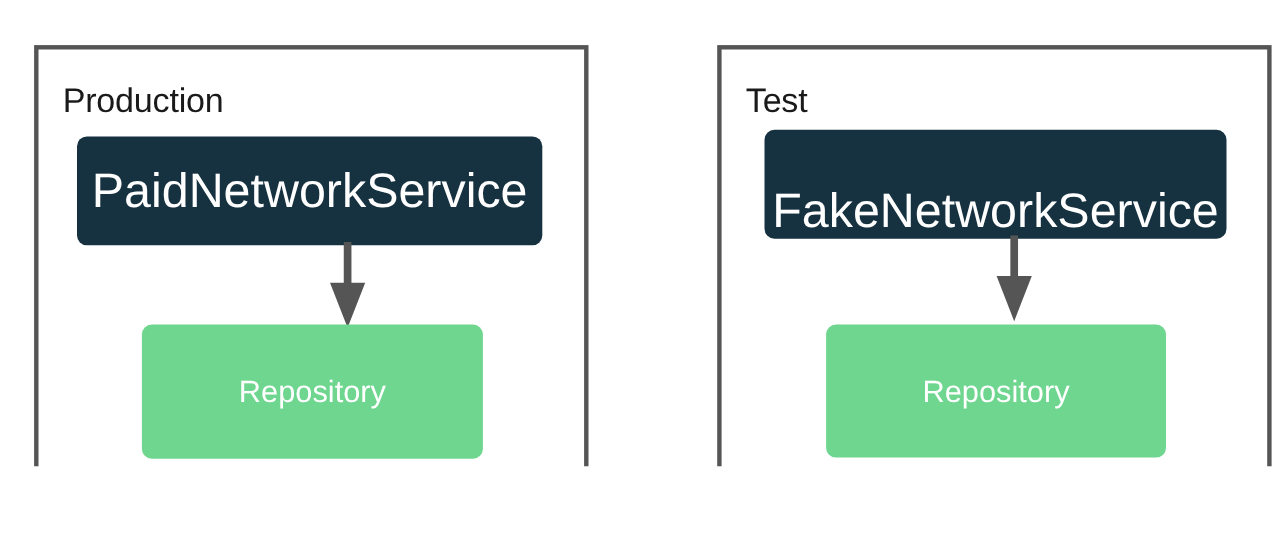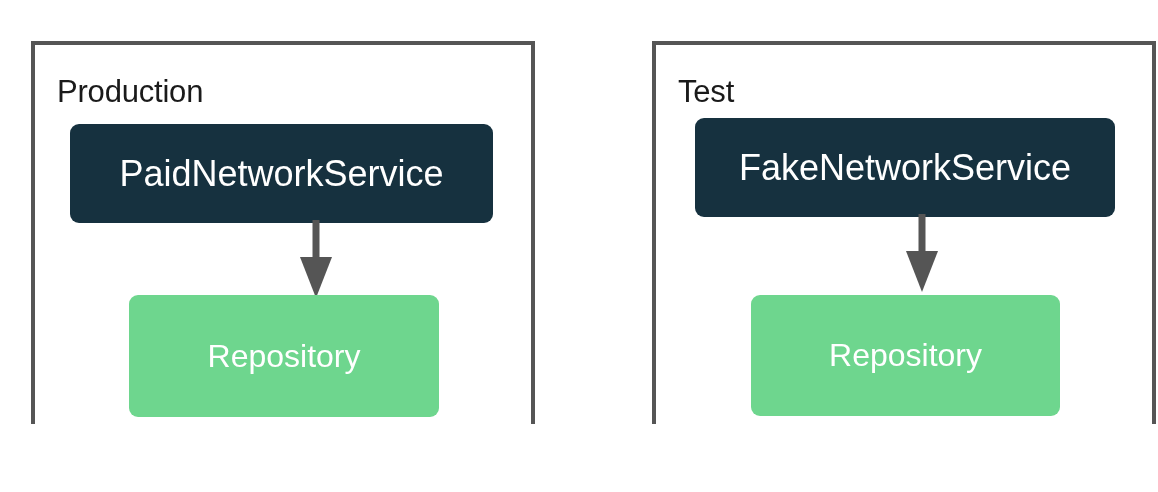--- a/index.html
+++ b/index.html
@@ -43,34 +43,34 @@
     box-sizing: border-box;
     display: flex;
     align-items: center;
     justify-content: center;
     border-radius: 9px;
     white-space: nowrap;
   }
   .node-service {
     background: #16313f;
     color: #ffffff;
-    font-size: 36px;
+    font-size: 44px;
   }
   .node-repo {
     background: #6ed68e;
     color: #ffffff;
-    font-size: 32px;
+    font-size: 28px;
   }
 
   
   #node-paid-network-service { left: 35px;  top: 79px;  width: 423px; height: 99px; }
   #node-repo-production      { left: 94px;  top: 250px; width: 310px; height: 122px; }
 
   
-  #node-fake-network-service { left: 39px;  top: 73px;  width: 420px; height: 99px; }
+  #node-fake-network-service { left: 39px;  top: 73px;  width: 420px; height: 99px; align-items: flex-end; }
   #node-repo-test            { left: 95px;  top: 250px; width: 309px; height: 121px; }
 
   
   .arrow {
     position: absolute;
     overflow: visible;
   }
   #arrow-production { left: 263px; top: 175px; }
   #arrow-test       { left: 248px; top: 169px; }
 </style>

